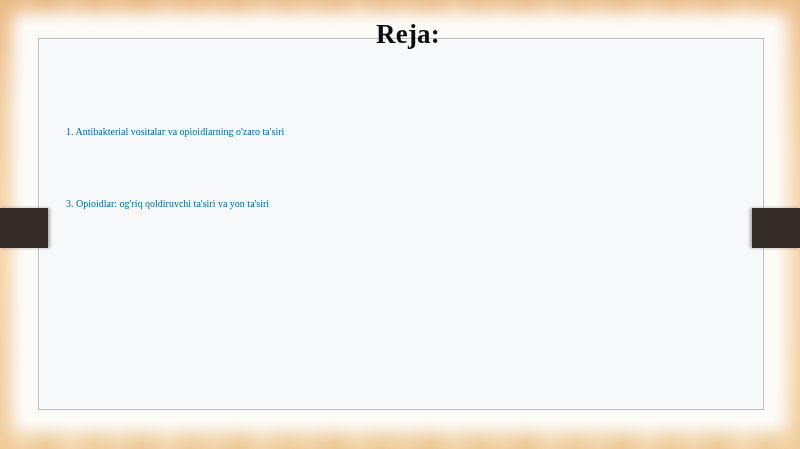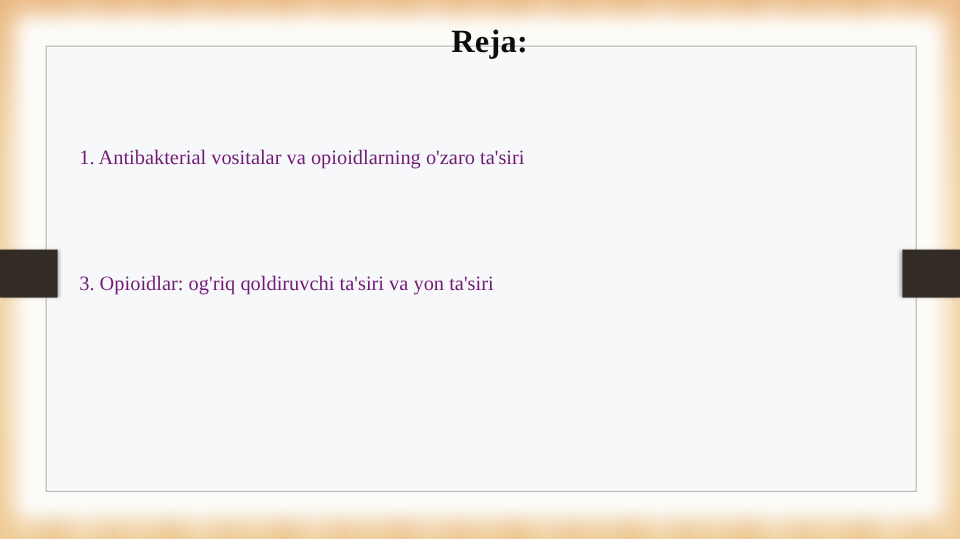--- a/index.html
+++ b/index.html
@@ -116,28 +116,28 @@
   
   .body-list {
     position: absolute;
     left: 66px;
     top: 84px;
     width: 660px;
     z-index: 5;
   }
   .agenda-item {
     font-family: "Liberation Serif", "DejaVu Serif", serif;
-    font-size: 17px;
+    font-size: 10px;
     line-height: 20px;
-    color: #701a75;
+    color: #0369a1;
     white-space: nowrap;
   }
   .agenda-item.i0 { margin-top: 38px; }
   .agenda-item.i1 { margin-top: 85px; }
-  .agenda-item.i2 { margin-top: 85px; }
+  .agenda-item.i2 { margin-top: 52px; }
 </style>
 </head>
 <body>
 
 <div class="slide">
 
   <div class="bg-base"></div>
   <div class="bg-texture"></div>
 
   <div class="panel-glow"></div>

